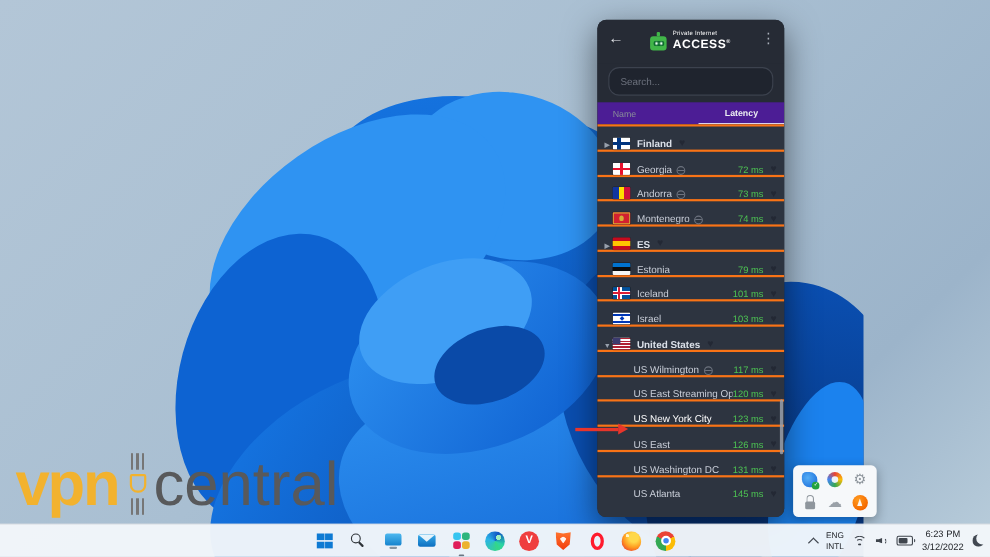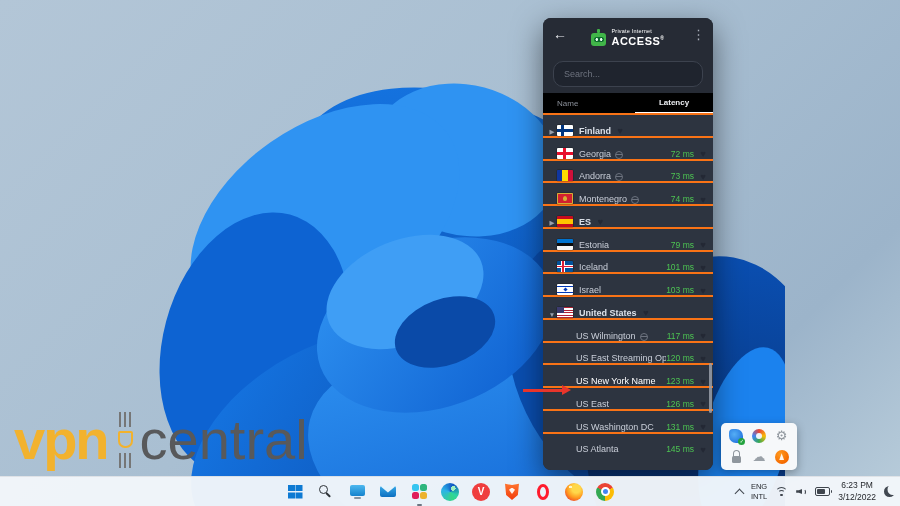--- a/index.html
+++ b/index.html
@@ -37,21 +37,21 @@
   .brand-text{display:flex;flex-direction:column;line-height:1;}
   .brand-top{font-size:5.5px;color:#fff;letter-spacing:.2px;margin-bottom:1px;}
   .brand-bottom{font-size:11px;font-weight:700;color:#fff;letter-spacing:.5px;}
   .brand-reg{font-size:5px;vertical-align:super;color:#fff;}
 
   .search-wrap{padding:3px 10px 6px;flex:none;background:#262b35;}
   .search-input{width:100%;box-sizing:border-box;height:20px;border-radius:10px;background:#1f242e;
     border:1px solid #3c424e;color:#cfd3db;font-size:9px;padding:12px 10px;outline:none;font-family:inherit;}
   .search-input::placeholder{color:#6d727e;}
 
-  .list-head{height:20px;flex:none;background:#000000;display:flex;align-items:center;
+  .list-head{height:20px;flex:none;background:#4c1d95;display:flex;align-items:center;
     justify-content:space-between;font-size:8px;text-align:right;}
   .lh-name{color:#8a8f99;margin-left:14px;}
   .lh-latency{width:78px;height:100%;display:flex;align-items:center;justify-content:center;
     color:#eceef2;font-weight:700;border-bottom:1px solid #fff;box-sizing:border-box;}
 
   .server-list{flex:1;background:#2d3440;display:flex;flex-direction:column;position:relative;}
   .row{height:22.75px;flex:none;display:flex;align-items:flex-end;padding:0 7px 0 4px;box-sizing:border-box;
     border-top:2px solid #f97316;}
   .row:first-child{border-top:none;}
   .expander{width:10px;flex:none;font-size:6.5px;color:#98a0ac;text-align:center;}
@@ -331,21 +331,21 @@
     </div>
         <div class="row child">
 
       <span class="srv-name">US East Streaming Optimiz…</span>
 
       <span class="latency">120 ms</span>
       <span class="heart">♥</span>
     </div>
         <div class="row highlight child">
 
-      <span class="srv-name">US New York Name</span>
+      <span class="srv-name">US New York City</span>
 
       <span class="latency">123 ms</span>
       <span class="heart">♥</span>
     </div>
         <div class="row child">
 
       <span class="srv-name">US East</span>
 
       <span class="latency">126 ms</span>
       <span class="heart">♥</span>

